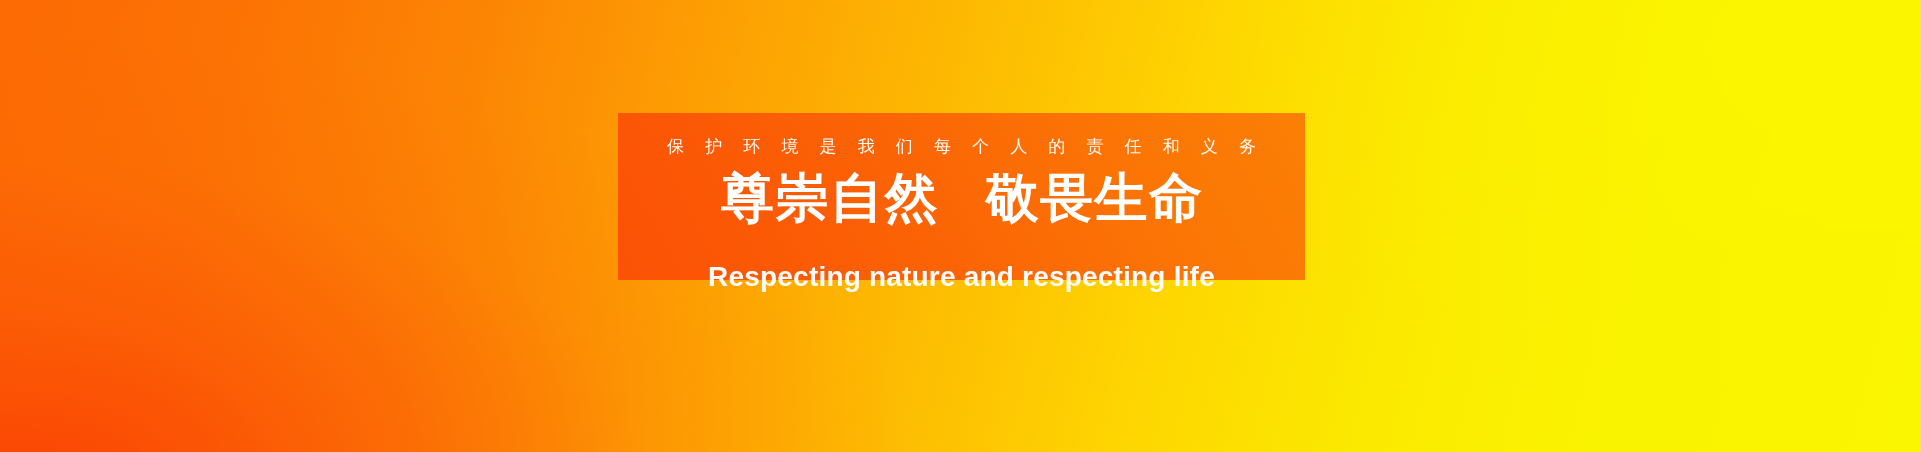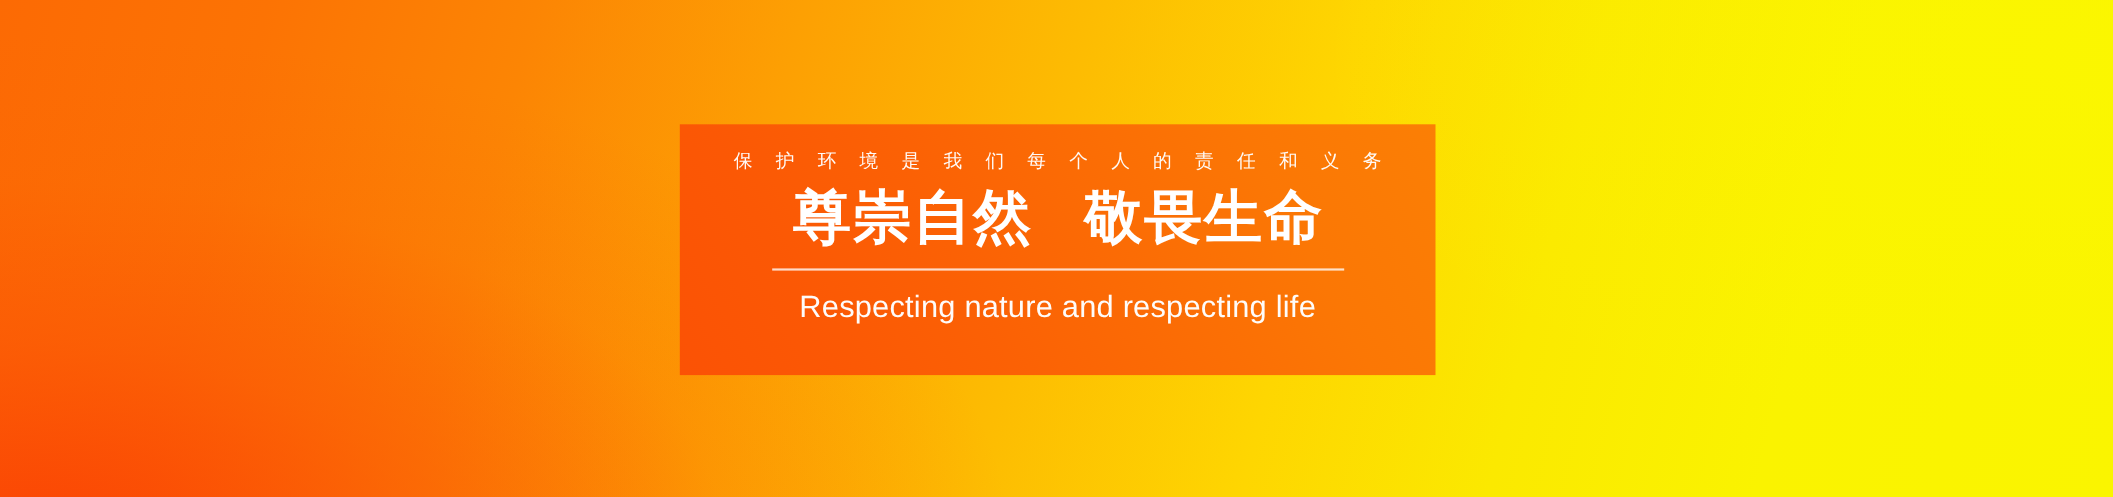--- a/index.html
+++ b/index.html
@@ -71,21 +71,21 @@
       );
     pointer-events: none;
   }
 
   
   .panel {
     position: absolute;
     left: 618px;
     top: 113px;
     width: 687px;
-    height: 228px;
+    height: 167px;
     background:
       linear-gradient(
         62deg,
         #FB5205 0%,
         #FB5805 18%,
         #FB6105 38%,
         #FB6C05 58%,
         #FB7705 78%,
         #FB7F05 100%
       );
@@ -132,21 +132,21 @@
     width: 520px;
     height: 2px;
     background: rgba(255, 255, 255, 0.78);
     margin-top: 19px;
   }
 
   
   .subtitle {
     color: #FFFFFF;
     font-size: 28px;
-    font-weight: 400;
+    font-weight: 700;
     letter-spacing: 0.2px;
     line-height: 1;
     white-space: nowrap;
     margin-top: 19px;
     opacity: 0.98;
   }
 </style>
 </head>
 <body>
 

